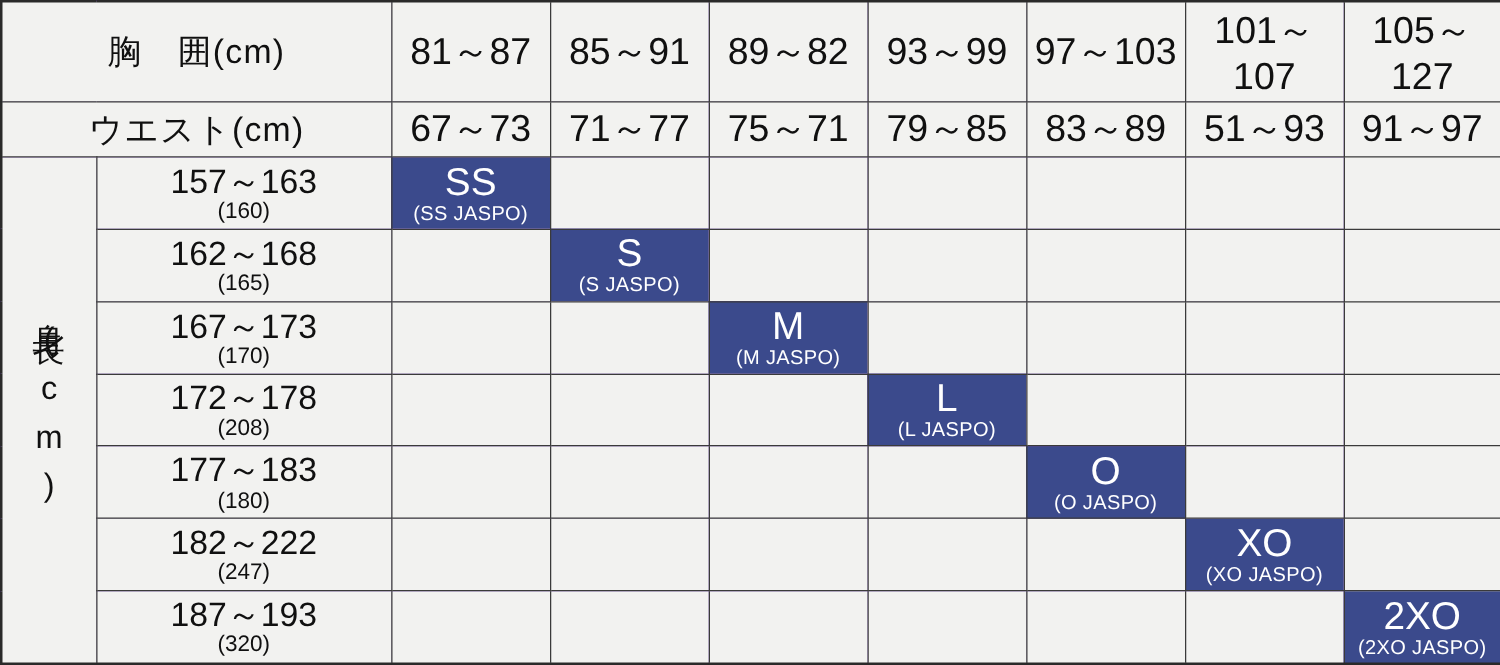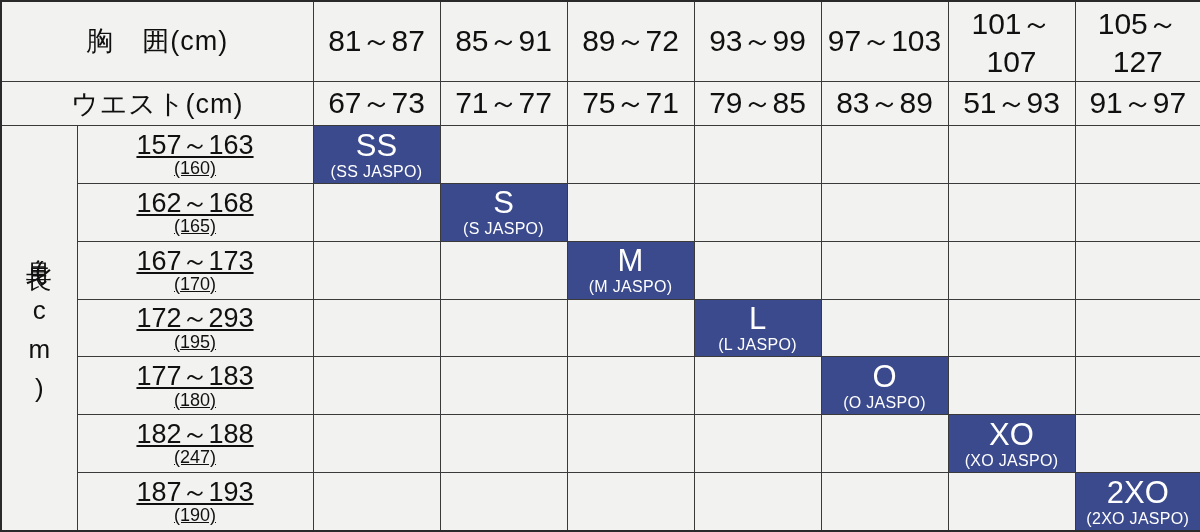--- a/index.html
+++ b/index.html
@@ -51,21 +51,20 @@
     font-weight: 400;
     background: #f2f2f0;
   }
   .row-label {
     font-size: 27px;
     line-height: 1.05;
     background: #f2f2f0;
     padding-right: 14px;
     text-align: right;
     white-space: nowrap;
-    text-decoration: underline;
   }
   .row-label .paren {
     display: block;
     font-size: 18px;
   }
   .cell {
     background: #ffffff;
     margin-top: 24px;
   }
   .cell.filled {
@@ -112,21 +111,21 @@
       <col style="width:127px">
       <col style="width:127px">
       <col style="width:127px">
       <col style="width:126px">
     </colgroup>
     <tbody>
       <tr>
         <td class="hdr-label" colspan="2">胸　囲(cm)</td>
         <td class="hdr-val">81～87</td>
         <td class="hdr-val">85～91</td>
-        <td class="hdr-val">89～72</td>
+        <td class="hdr-val">89～82</td>
         <td class="hdr-val">93～99</td>
         <td class="hdr-val">97～103</td>
         <td class="hdr-val">101～107</td>
         <td class="hdr-val">105～127</td>
       </tr>
       <tr>
         <td class="hdr-label" colspan="2">ウエスト(cm)</td>
         <td class="hdr-val">67～73</td>
         <td class="hdr-val">71～77</td>
         <td class="hdr-val">75～71</td>
@@ -185,22 +184,22 @@
           <span class="size-sub">(M JASPO)</span>
         </td>
         <td class="cell"></td>
         <td class="cell"></td>
         <td class="cell"></td>
         <td class="cell"></td>
       </tr>
 
       <tr>
         <td class="row-label">
-          <span>172～293</span>
-          <span class="paren">(195)</span>
+          <span>172～178</span>
+          <span class="paren">(208)</span>
         </td>
         <td class="cell"></td>
         <td class="cell"></td>
         <td class="cell"></td>
         <td class="cell filled">
           <span class="size-main">L</span>
           <span class="size-sub">(L JASPO)</span>
         </td>
         <td class="cell"></td>
         <td class="cell"></td>
@@ -219,39 +218,39 @@
         <td class="cell filled">
           <span class="size-main">O</span>
           <span class="size-sub">(O JASPO)</span>
         </td>
         <td class="cell"></td>
         <td class="cell"></td>
       </tr>
 
       <tr>
         <td class="row-label">
-          <span>182～188</span>
+          <span>182～222</span>
           <span class="paren">(247)</span>
         </td>
         <td class="cell"></td>
         <td class="cell"></td>
         <td class="cell"></td>
         <td class="cell"></td>
         <td class="cell"></td>
         <td class="cell filled">
           <span class="size-main">XO</span>
           <span class="size-sub">(XO JASPO)</span>
         </td>
         <td class="cell"></td>
       </tr>
 
       <tr>
         <td class="row-label">
           <span>187～193</span>
-          <span class="paren">(190)</span>
+          <span class="paren">(320)</span>
         </td>
         <td class="cell"></td>
         <td class="cell"></td>
         <td class="cell"></td>
         <td class="cell"></td>
         <td class="cell"></td>
         <td class="cell"></td>
         <td class="cell filled">
           <span class="size-main">2XO</span>
           <span class="size-sub">(2XO JASPO)</span>

